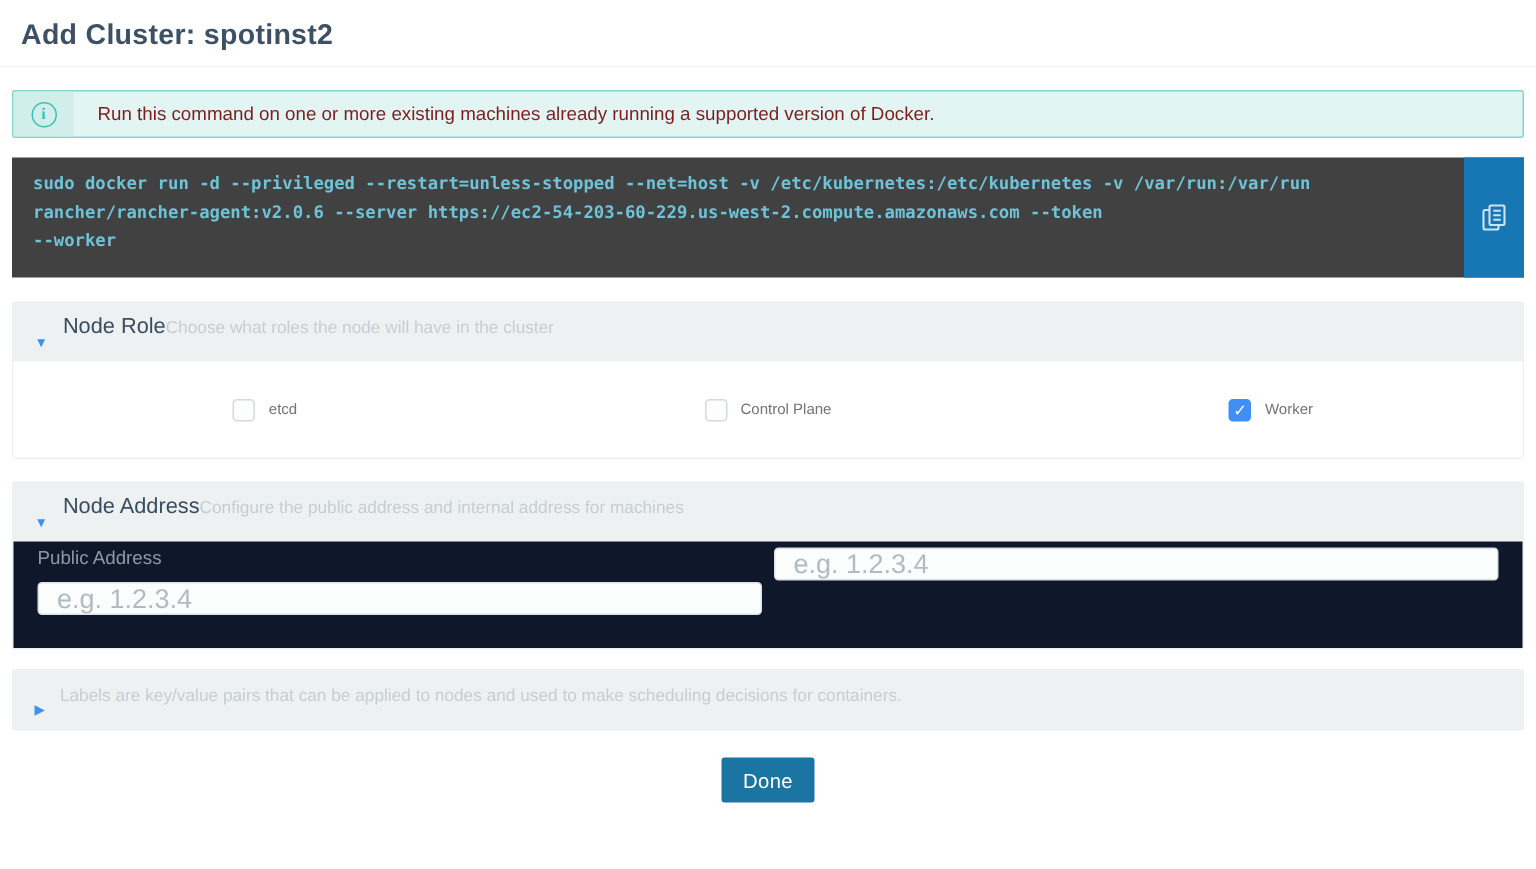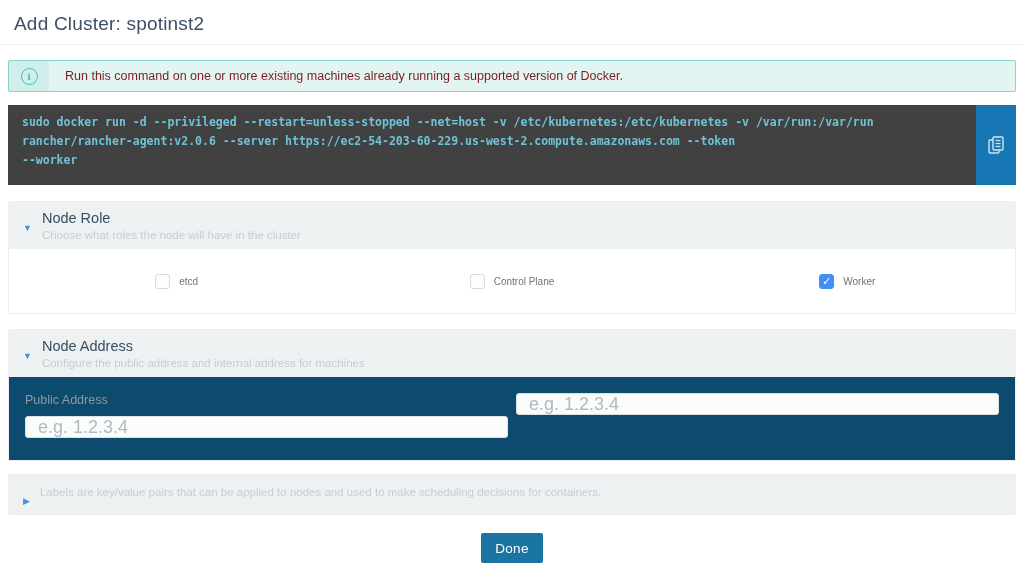--- a/index.html
+++ b/index.html
@@ -6,21 +6,21 @@
   html, body { width: 1024px; height: 579px; overflow: hidden; }
   body {
     font-family: "Liberation Sans", "DejaVu Sans", sans-serif;
     background: #ffffff;
     color: #35495d;
   }
   .page { width: 1024px; height: 579px; position: relative; }
 
   
   .page-header { padding: 13px 14px 0 14px; border-bottom: 1px solid #f1f3f4; height: 45px; }
-  .page-title { font-size: 19px; font-weight: 400; color: #3e5066; letter-spacing: .2px; }
+  .page-title { font-size: 19px; font-weight: 700; color: #3e5066; letter-spacing: .2px; }
 
   
   .banner {
     margin: 15px 8px 0 8px;
     height: 32px;
     display: flex;
     align-items: stretch;
     border: 1px solid #86d5cd;
     background: #e2f5f3;
     border-radius: 2px;
@@ -89,21 +89,21 @@
     display: flex;
     align-items: flex-start;
   }
   .tri {
     color: #3f8ff7;
     font-size: 9px;
     line-height: 1;
     margin: 14px 10px 0 2px;
     flex: 0 0 auto;
   }
-  .section-titles { display: flex; flex-direction: column; }
+  .section-titles { display: flex; }
   .section-title { font-size: 14.5px; color: #3a4c5f; font-weight: 400; }
   .section-subtitle { font-size: 11.5px; color: #c6cdd3; margin-top: 3px; }
 
   .section-roles { margin-top: 16px; }
   .roles-body {
     background: #ffffff;
     height: 64px;
     display: flex;
     align-items: center;
   }
@@ -121,22 +121,22 @@
   }
   .cb.checked {
     background: #3f8ff7;
     border-color: #3f8ff7;
     color: #ffffff;
   }
   .role-label { font-size: 10px; color: #737373; margin-left: 9px; }
 
   .section-address { margin-top: 15px; }
   .address-body {
-    background: #0c4a6e;
-    padding: 16px 16px 22px 16px;
+    background: #0f172a;
+    padding: 4px 16px 22px 16px;
     display: grid;
     grid-template-columns: 1fr 1fr;
     column-gap: 8px;
   }
   .field-label { font-size: 12.5px; color: #8e99a3; margin-bottom: 9px; display: block; }
   .text-input {
     width: 100%;
     height: 22px;
     border: 1px solid #dde1e5;
     border-radius: 3px;

